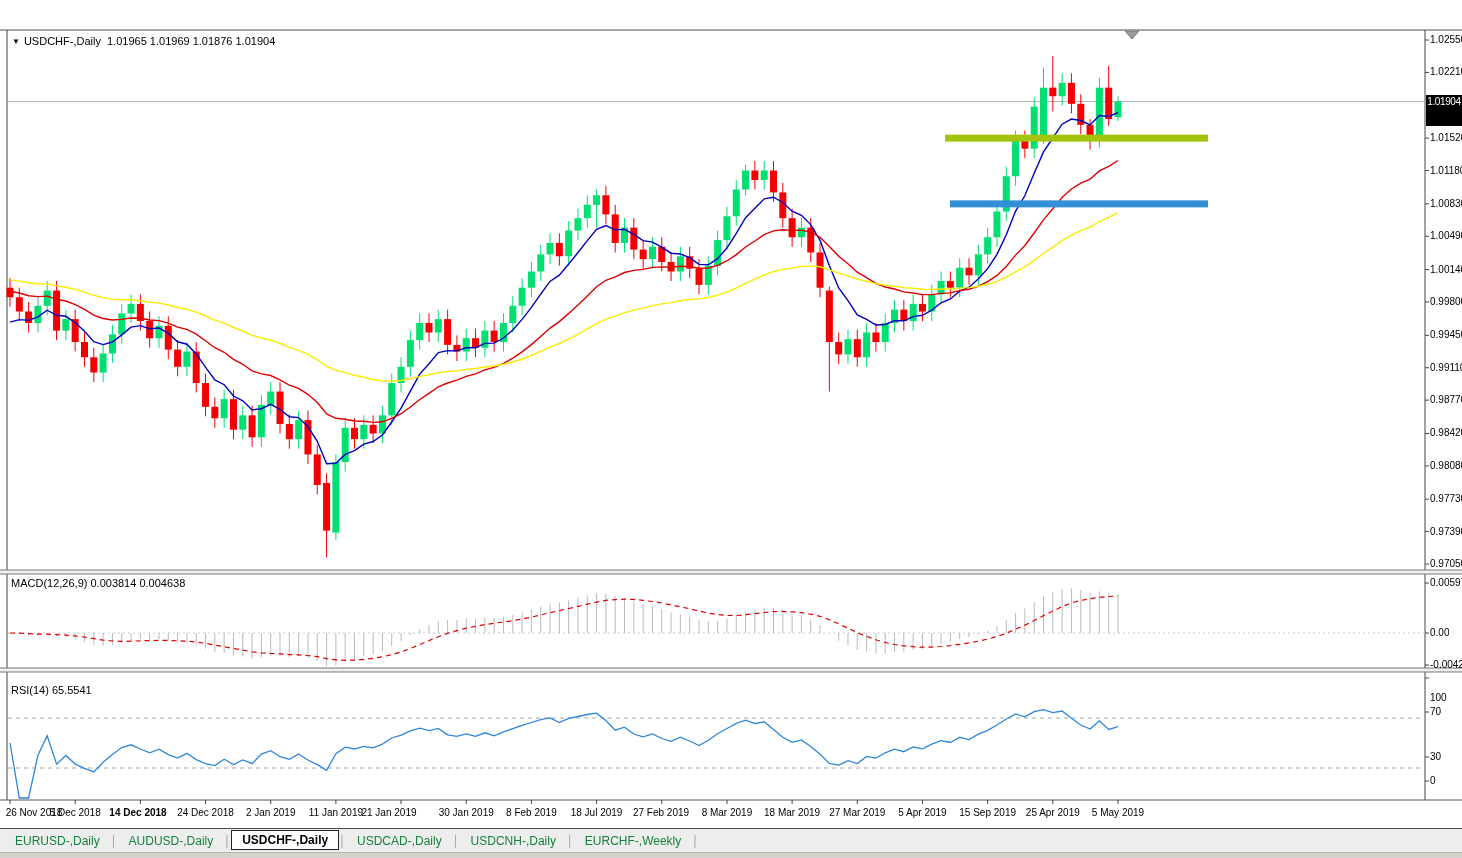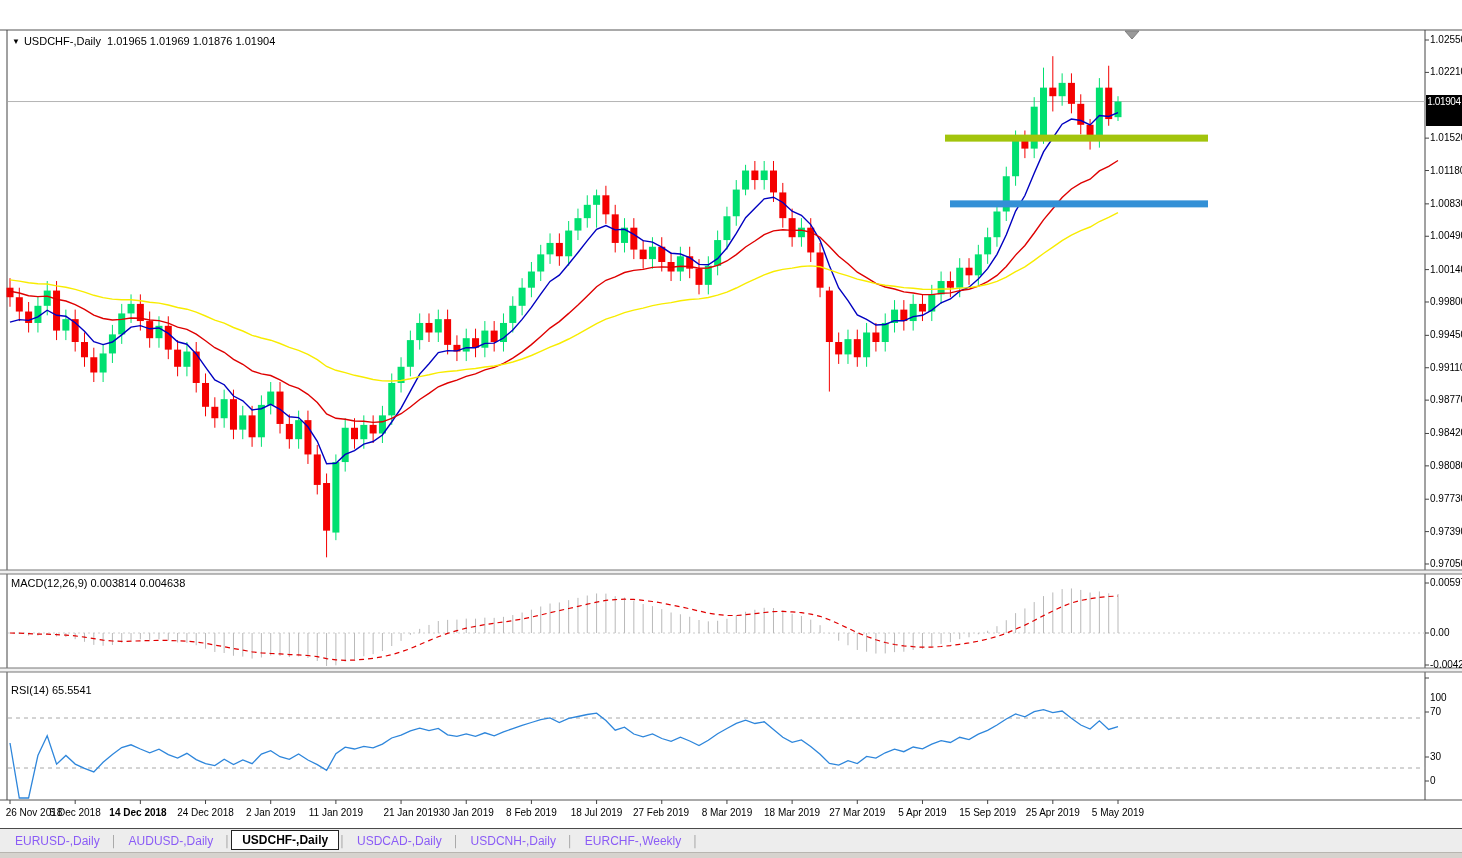--- a/index.html
+++ b/index.html
@@ -17,21 +17,21 @@
   #chart-title .tri{font-size:8px;position:relative;top:-1px;margin-right:4px;}
   #macd-label{left:11px;top:577px;}
   #rsi-label{left:11px;top:684px;}
   .axis-label{position:absolute;left:1430px;font-size:10px;color:#000;white-space:nowrap;}
   #price-tag{position:absolute;left:1426px;width:36px;height:31px;background:#000;color:#fff;
              font-size:10px;line-height:13px;text-align:center;letter-spacing:-0.4px;}
   .date-label{position:absolute;top:807px;font-size:10px;color:#000;white-space:nowrap;transform:translateX(-50%);}
   
   #tabbar{position:absolute;left:0;top:828px;width:1462px;height:24px;background:#ededed;
           border-top:1px solid #4a4a4a;display:flex;align-items:center;padding-left:4px;box-sizing:border-box;}
-  .tab{font-size:12px;color:#8b5cf6;padding:2px 11px;cursor:default;}
+  .tab{font-size:12px;color:#15803d;padding:2px 11px;cursor:default;}
   .tab.active{background:#fff;border:1px solid #222;font-weight:bold;color:#000;padding:2px 10px;position:relative;top:-1px;}
   .tab-sep{color:#999;font-size:11px;}
   #tab-scrollers{position:absolute;right:6px;top:832px;display:flex;gap:10px;}
   .tab-arrow{font-size:9px;color:#777;cursor:default;}
   #bottom-strip{position:absolute;left:0;top:852px;width:1462px;height:6px;background:#d6d3ce;border-top:1px solid #b8b5b0;}
 </style>
 </head>
 <body>
 
 <div id="app">
@@ -504,21 +504,21 @@
       <div class="axis-label" style="top: 751px;">30</div>
       <div class="axis-label" style="top: 775px;">0</div>
     </div>
   <div id="date-labels">
       <div class="date-label" style="left: 34px;">26 Nov 2018</div>
       <div class="date-label" style="left: 75.1765px; text-align: center;">5 Dec 2018</div>
       <div class="date-label" style="left: 138px; font-weight: bold;">14 Dec 2018</div>
       <div class="date-label" style="left: 205.529px;">24 Dec 2018</div>
       <div class="date-label" style="left: 270.706px;">2 Jan 2019</div>
       <div class="date-label" style="left: 335.882px;">11 Jan 2019</div>
-      <div class="date-label" style="left: 411px;">21 Jan 2019</div>
+      <div class="date-label" style="left: 389px;">21 Jan 2019</div>
       <div class="date-label" style="left: 466.235px;">30 Jan 2019</div>
       <div class="date-label" style="left: 531.412px;">8 Feb 2019</div>
       <div class="date-label" style="left: 596.588px;">18 Jul 2019</div>
       <div class="date-label" style="left: 661px;">27 Feb 2019</div>
       <div class="date-label" style="left: 726.941px;">8 Mar 2019</div>
       <div class="date-label" style="left: 792.118px;">18 Mar 2019</div>
       <div class="date-label" style="left: 857.294px;">27 Mar 2019</div>
       <div class="date-label" style="left: 922.471px;">5 Apr 2019</div>
       <div class="date-label" style="left: 987.647px;">15 Sep 2019</div>
       <div class="date-label" style="left: 1052.82px;">25 Apr 2019</div>

